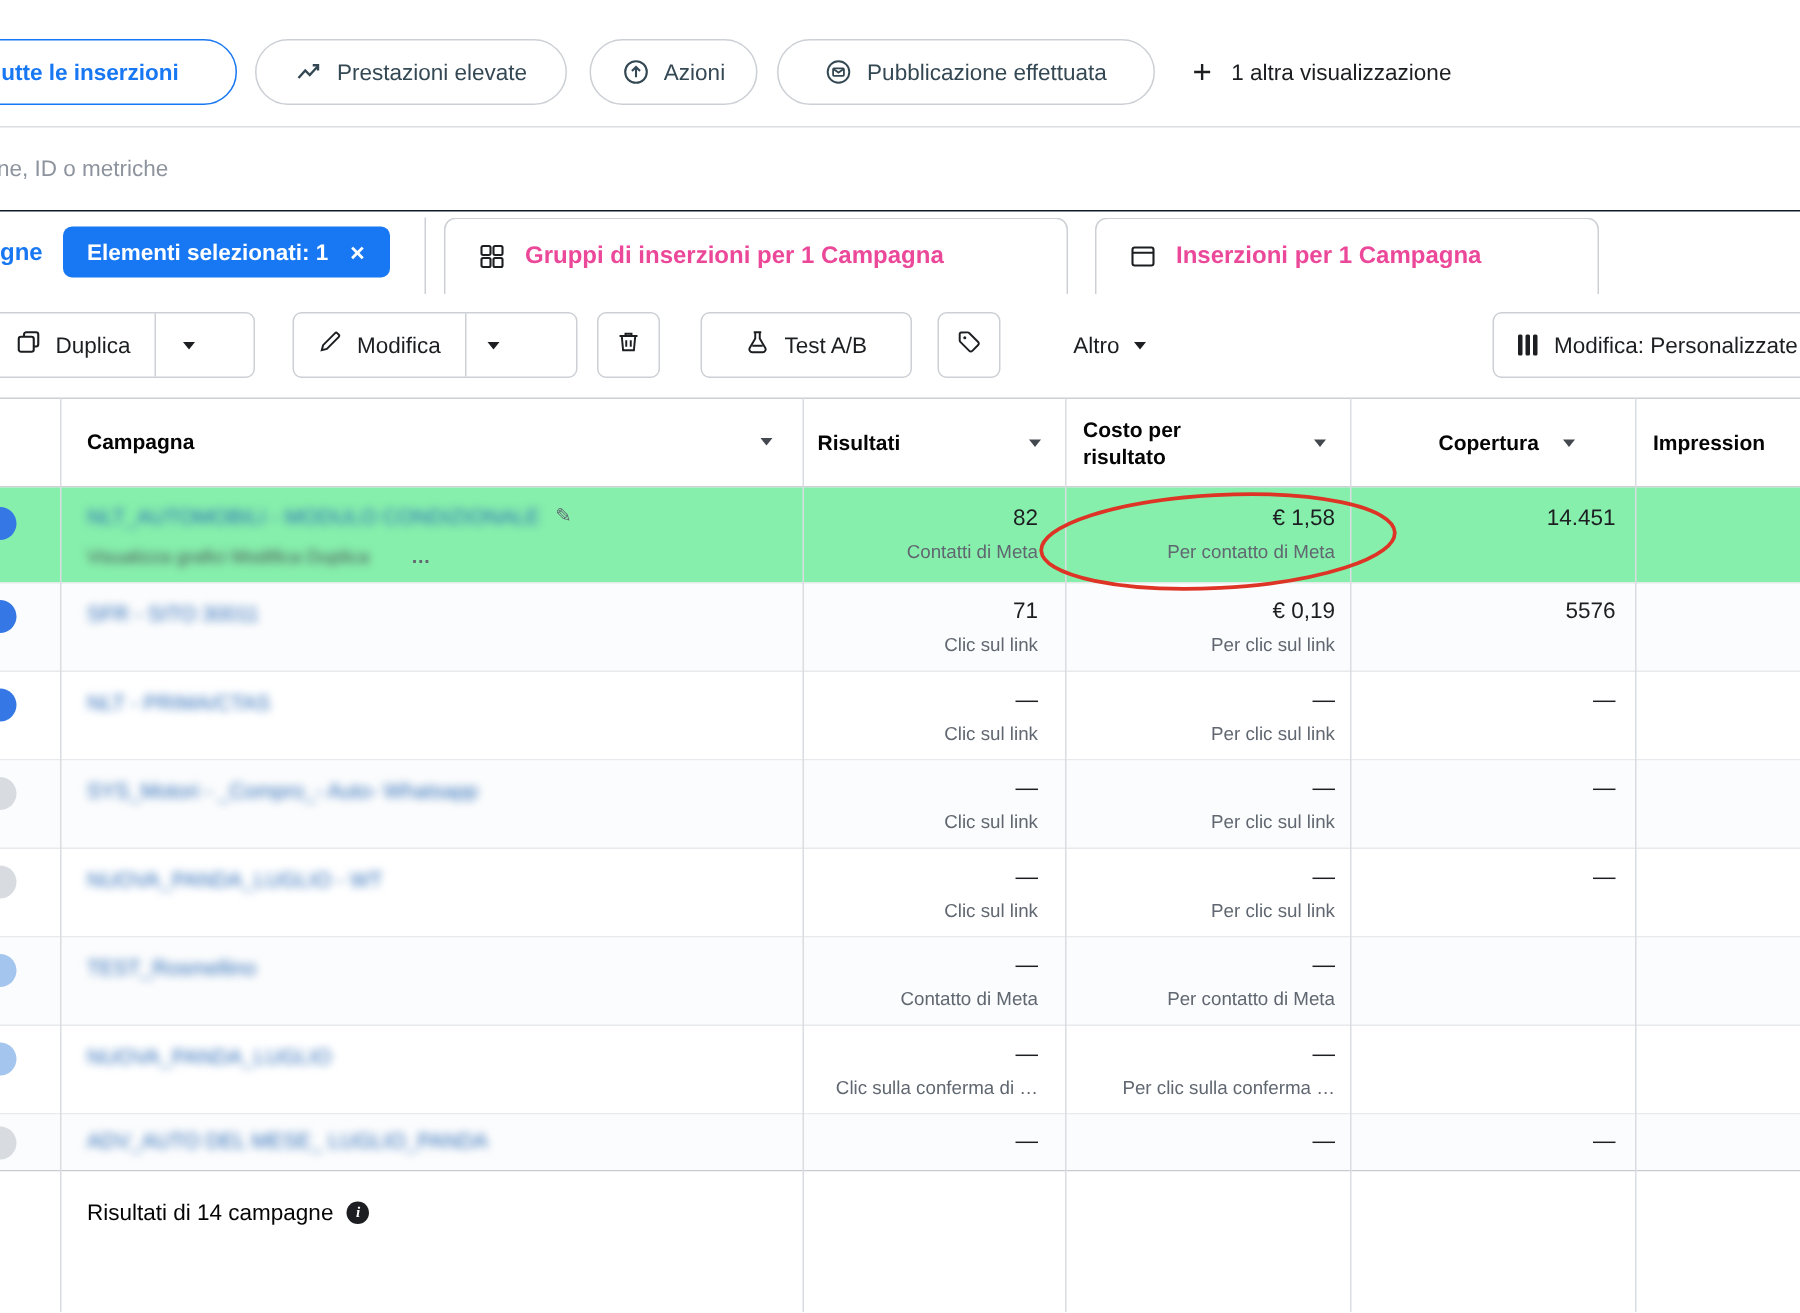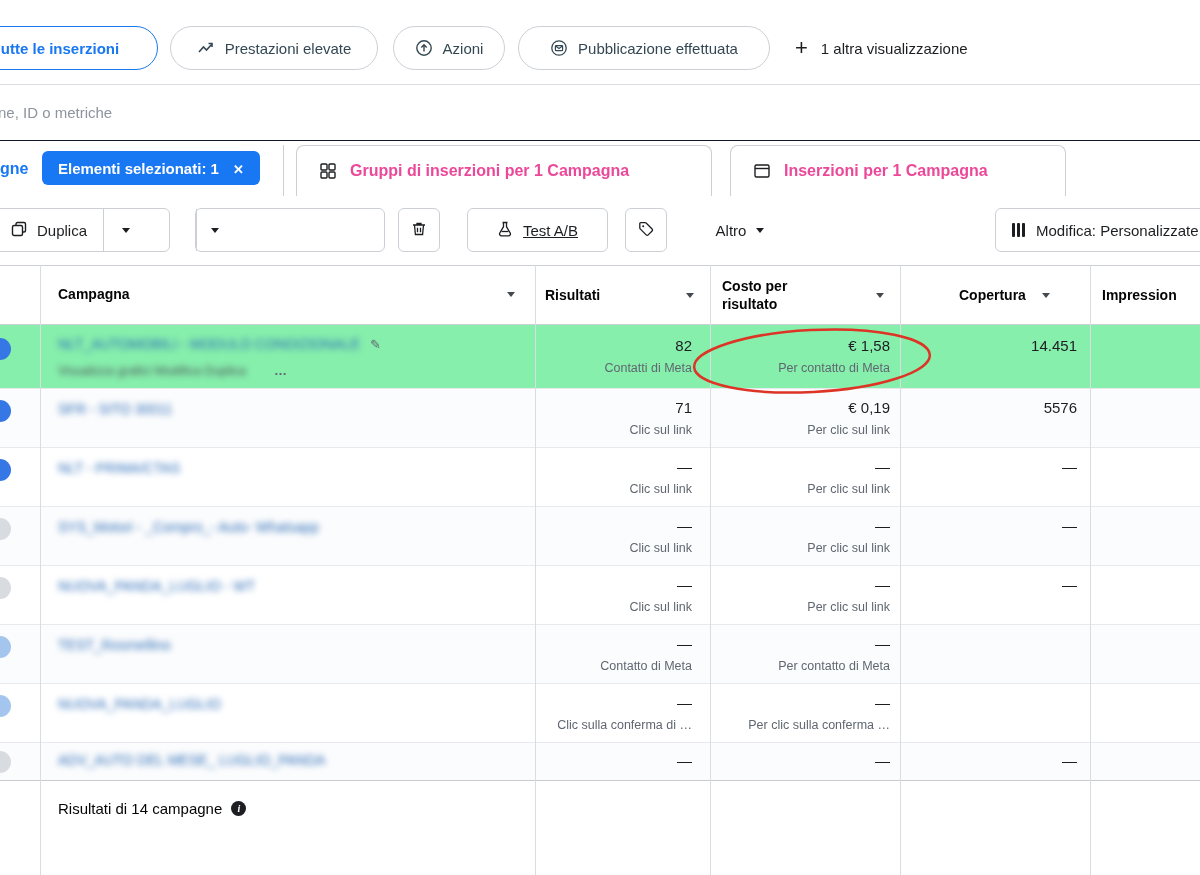--- a/index.html
+++ b/index.html
@@ -57,21 +57,21 @@
     position:absolute; top:12px; height:44px; box-sizing:border-box;
     border:1px solid #ccd0d5; border-radius:6px; background:#fff;
     display:flex; align-items:center; color:#1c1e21; font-size:15px; font-weight:500; cursor:pointer;
   }
   .seg-main { display:flex; align-items:center; gap:10px; padding:0 16px; height:100%; }
   .seg-caret { height:100%; display:flex; align-items:center; justify-content:center; border-left:1px solid #ccd0d5; cursor:pointer; }
   .caret { width:0; height:0; border-left:4.5px solid transparent; border-right:4.5px solid transparent; border-top:5px solid #1c1e21; }
   .btn-dup { left:-6px; width:176px; padding:0; } .btn-dup .seg-caret { width:44px; }
   .btn-mod { left:195px; width:190px; padding:0; } .btn-mod .seg-caret { width:36px; }
   .btn-trash { left:398px; width:42px; justify-content:center; }
-  .btn-ab { left:467px; width:141px; justify-content:center; gap:10px;text-decoration:underline; }
+  .btn-ab { left:467px; width:141px; justify-content:center; gap:10px; }
   .btn-tag { left:625px; width:42px; justify-content:center; }
   .btn-more { left:700px; width:80px; border:none; gap:10px; padding:0 8px; justify-content:center; }
   .btn-cols { left:995px; width:230px; gap:11px; padding:0 16px; white-space:nowrap; }
   .cols-icon { display:inline-flex; gap:2px; }
   .cols-icon i { display:block; width:3px; height:14px; background:#1c1e21; border-radius:1px; }
 
   
   .thead {
     position:absolute; top:265px; left:0; right:0; height:60px; box-sizing:border-box;
     border-top:1px solid #ccd0d5; border-bottom:1px solid #ccd0d5; background:#fff;
@@ -218,20 +218,28 @@
             </svg>
         </span>
         <span>Duplica</span>
       </span>
       <span class="seg-caret">
           <span class="caret"></span>
         </span>
     </div>
 
     <div class="btn btn-mod">
+      <span class="seg-main">
+        <span>
+          <svg width="16" height="16" viewBox="0 0 16 16">
+              <path d="M2.5 13.5l.9-3.4 8-8a1 1 0 0 1 1.4 0l1.1 1.1a1 1 0 0 1 0 1.4l-8 8-3.4.9z" fill="none" stroke="currentColor" stroke-width="1.3"></path>
+            </svg>
+        </span>
+        <span>Modifica</span>
+      </span>
       <span class="seg-caret">
           <span class="caret"></span>
         </span>
     </div>
 
     <div class="btn btn-trash">
       <span>
         <svg width="16" height="16" viewBox="0 0 16 16">
             <path d="M2 4h12M6 4V2.5h4V4M3.5 4l.9 9.5h7.2L12.5 4M6.5 6.8v4.4M9.5 6.8v4.4" fill="none" stroke="currentColor" stroke-width="1.3"></path>
           </svg>

